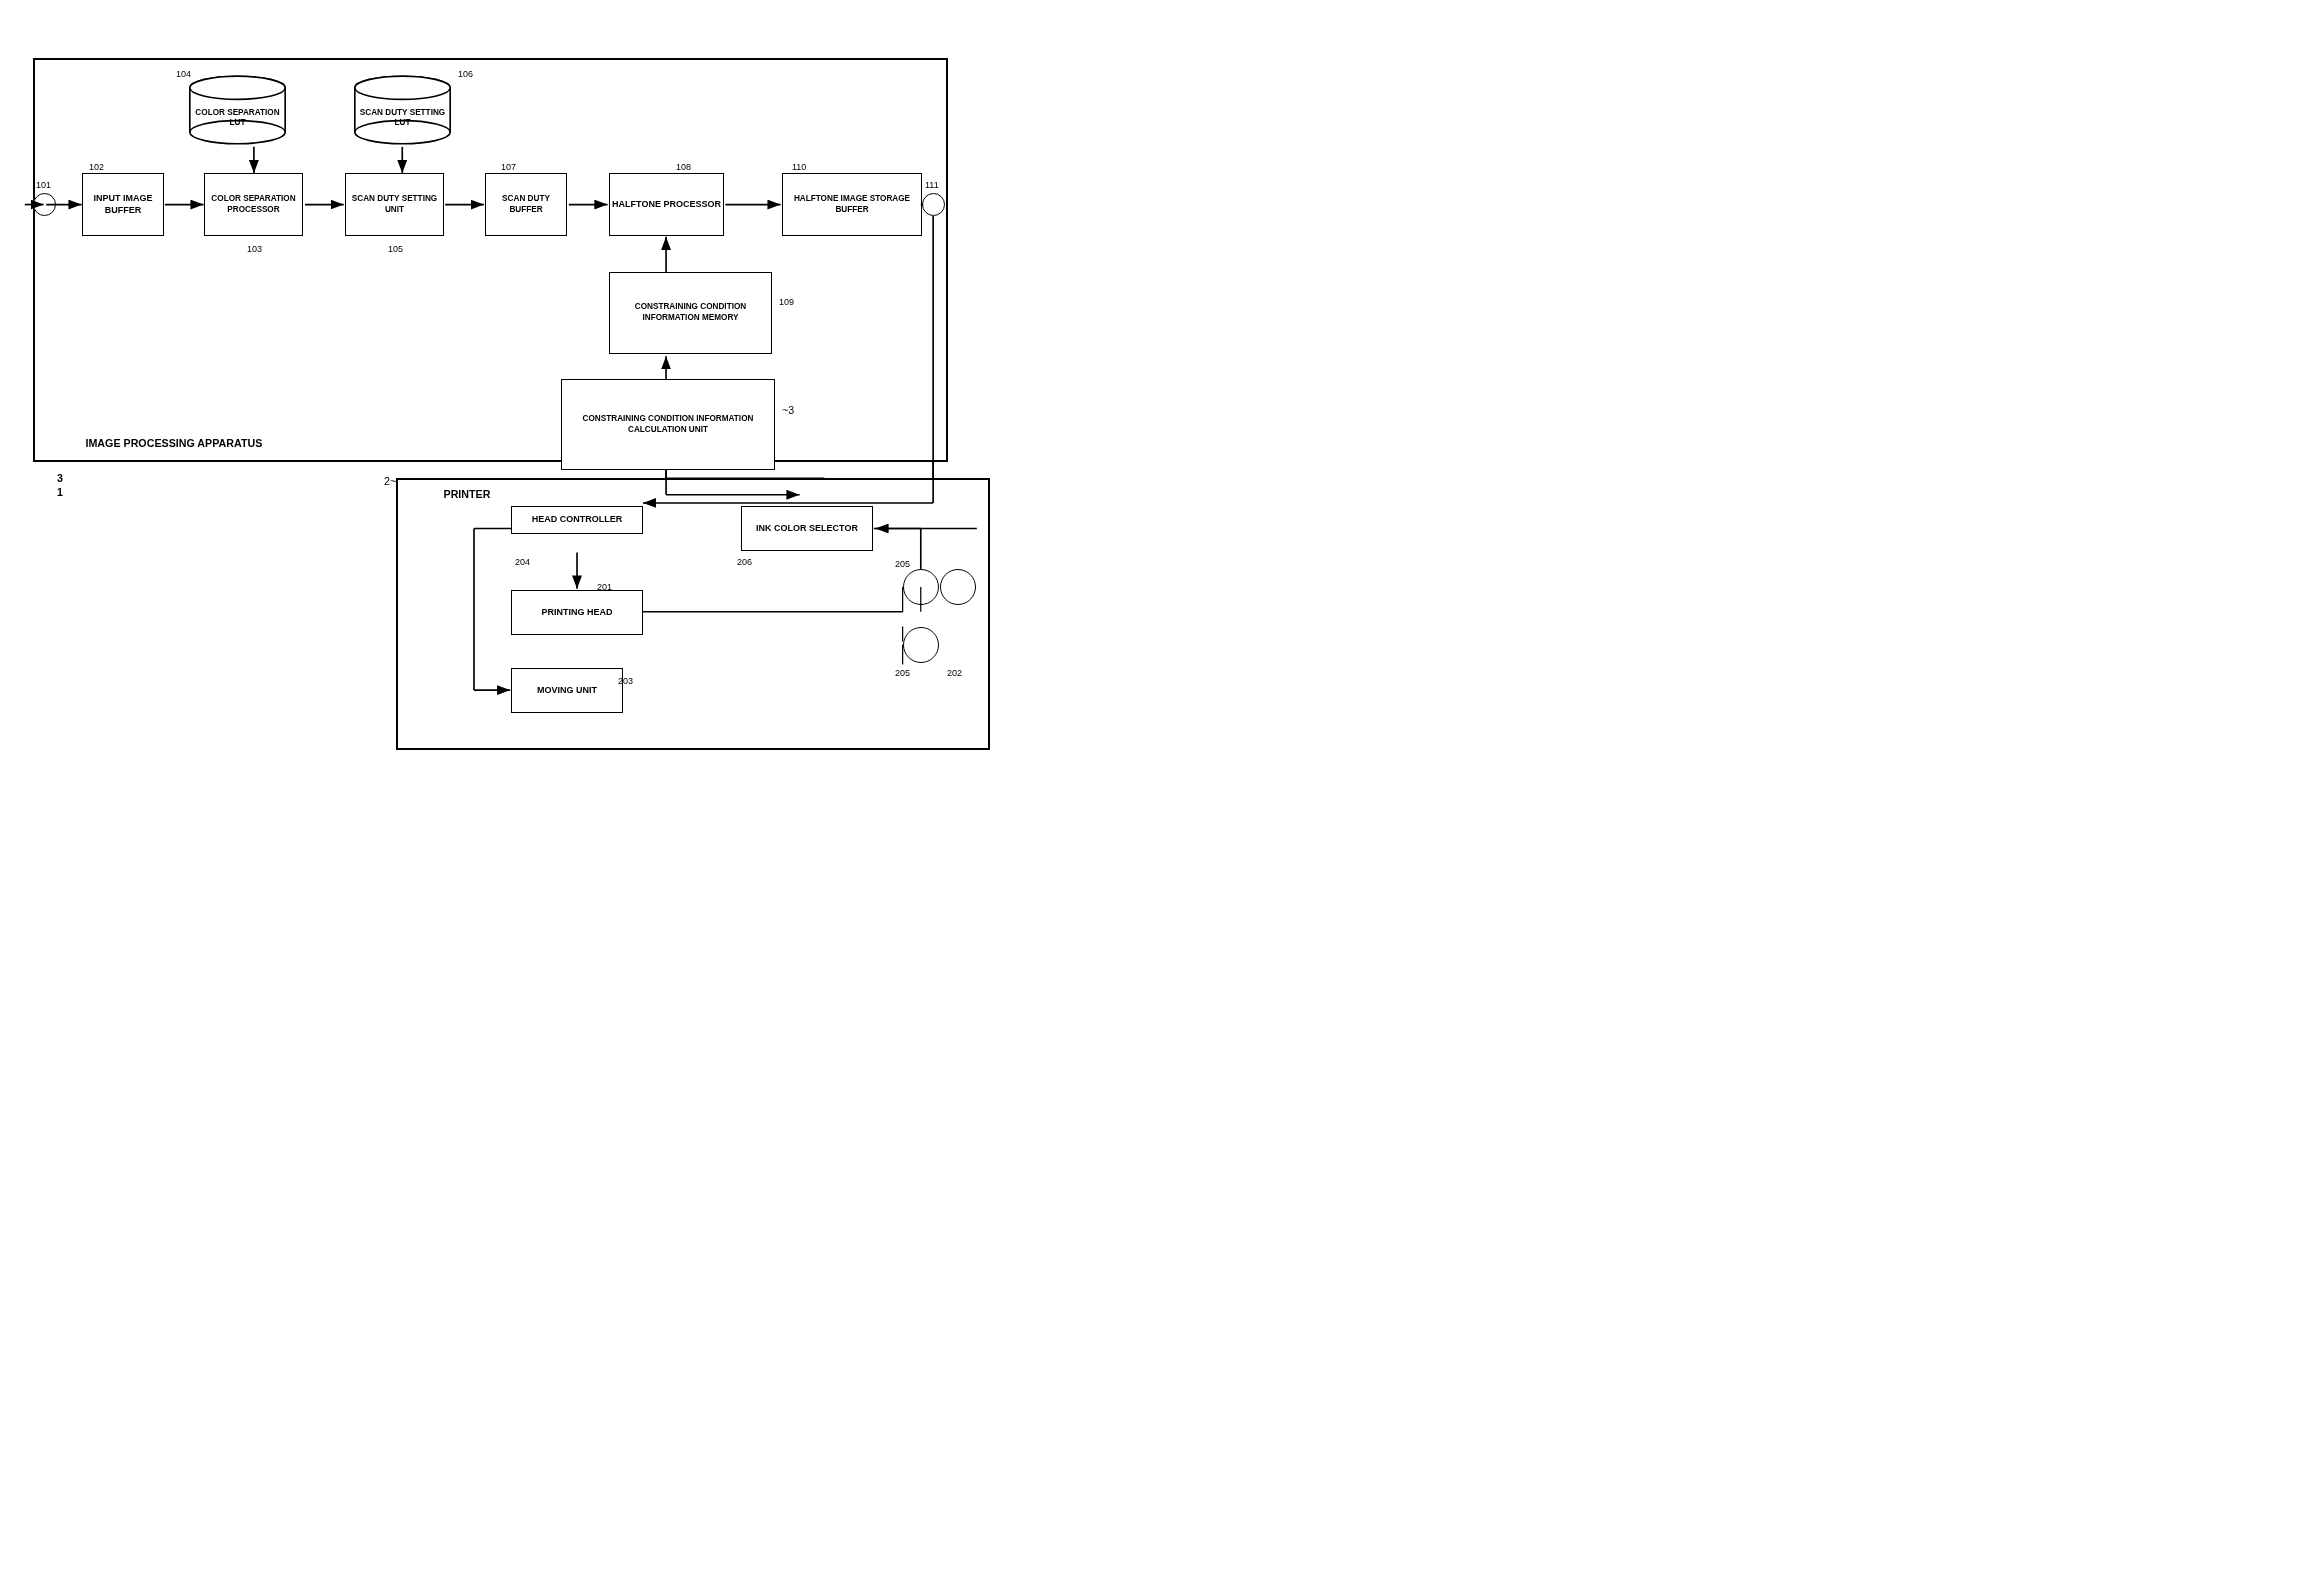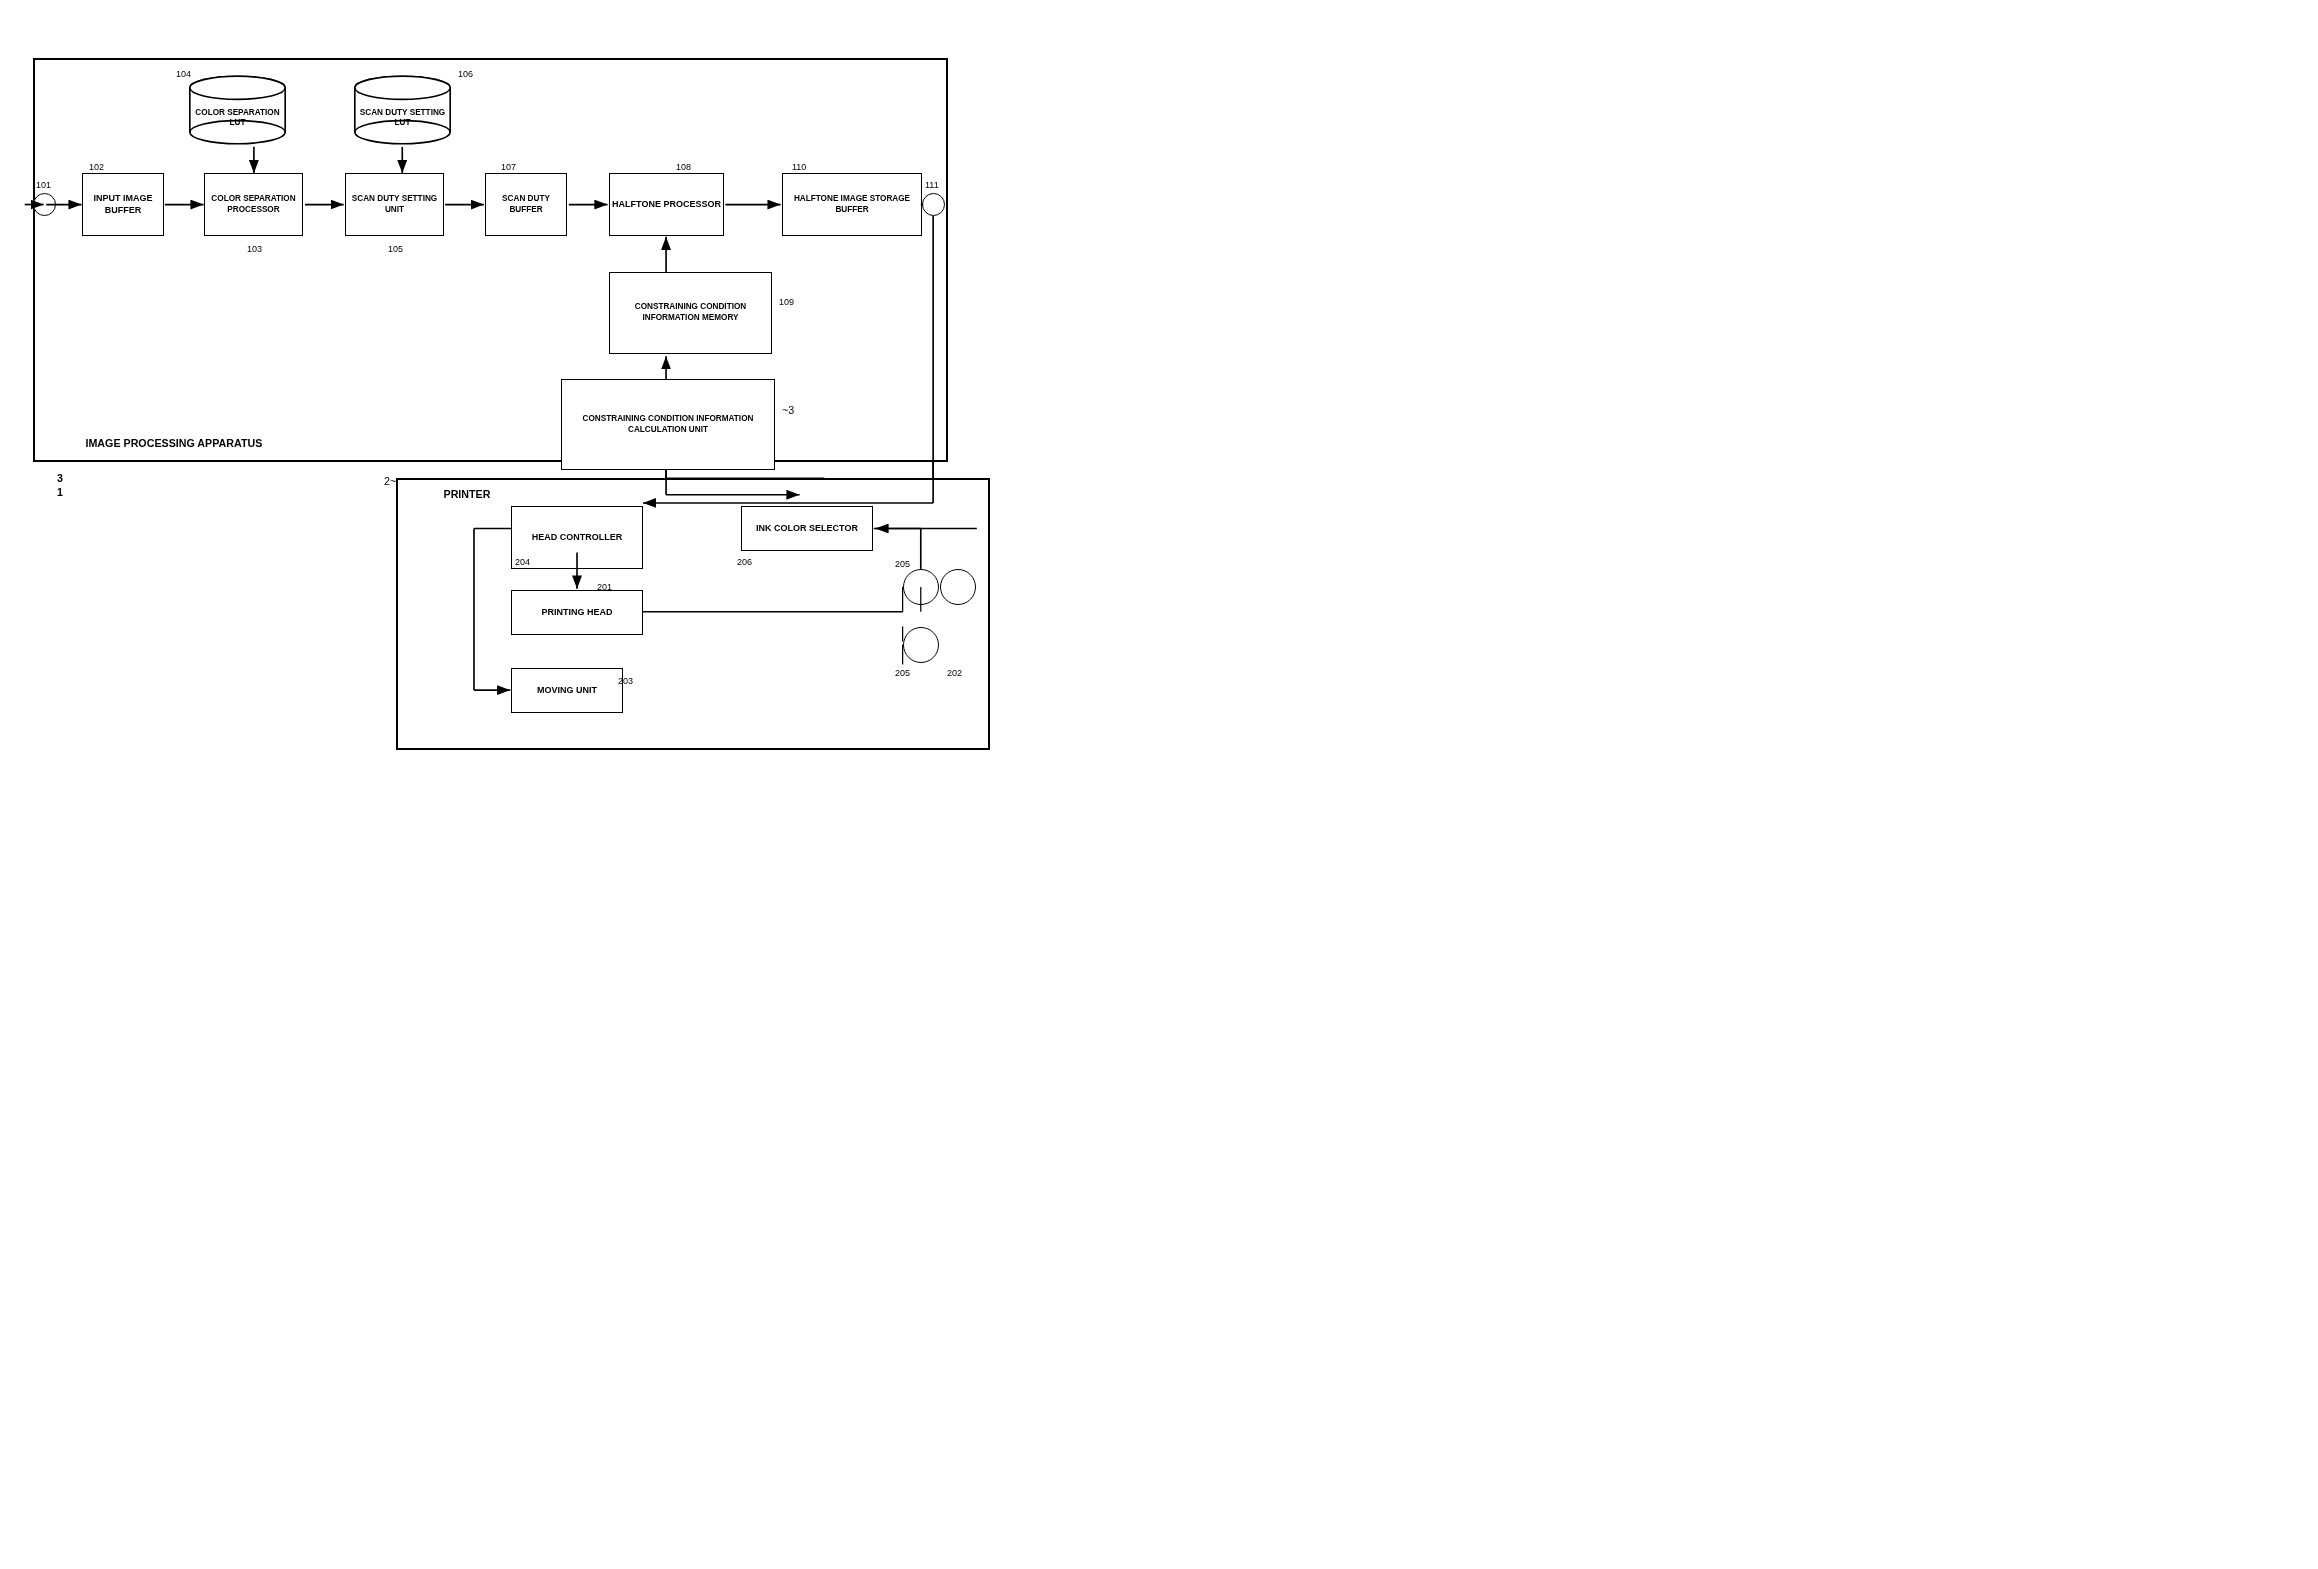--- a/index.html
+++ b/index.html
@@ -227,21 +227,21 @@
   <div class="box-rect" style="left:561px; top:379px; width:214px; height:91px; font-size:8.2px;">
     <span>CONSTRAINING CONDITION INFORMATION CALCULATION UNIT</span>
   </div>
   <span class="label-small" style="left:782px; top:404px; font-size:10.7px;">~3</span>
 
   <div class="box-outer" style="left:396px; top:478px; width:594px; height:272px;">
     <span class="label" style="left:11.5px; top:8.2px; font-size:10.7px;">PRINTER</span>
   </div>
   <span class="label-small" style="left:384px; top:475px; font-size:10.7px;">2~</span>
 
-  <div class="box-rect" style="left:511px; top:506px; width:132px; height:63px; font-size:9px;">
+  <div class="box-rect" style="left:511px; top:506px; width:132px; height:28px; font-size:9px;">
     <span>HEAD CONTROLLER</span>
   </div>
   <span class="label-small" style="left:515px; top:557px;">204</span>
 
   <div class="box-rect" style="left:741px; top:506px; width:132px; height:45px; font-size:9px;">
     <span>INK COLOR SELECTOR</span>
   </div>
   <span class="label-small" style="left:737px; top:557px;">206</span>
 
   <div class="box-rect" style="left:511px; top:590px; width:132px; height:45px; font-size:9px;">

